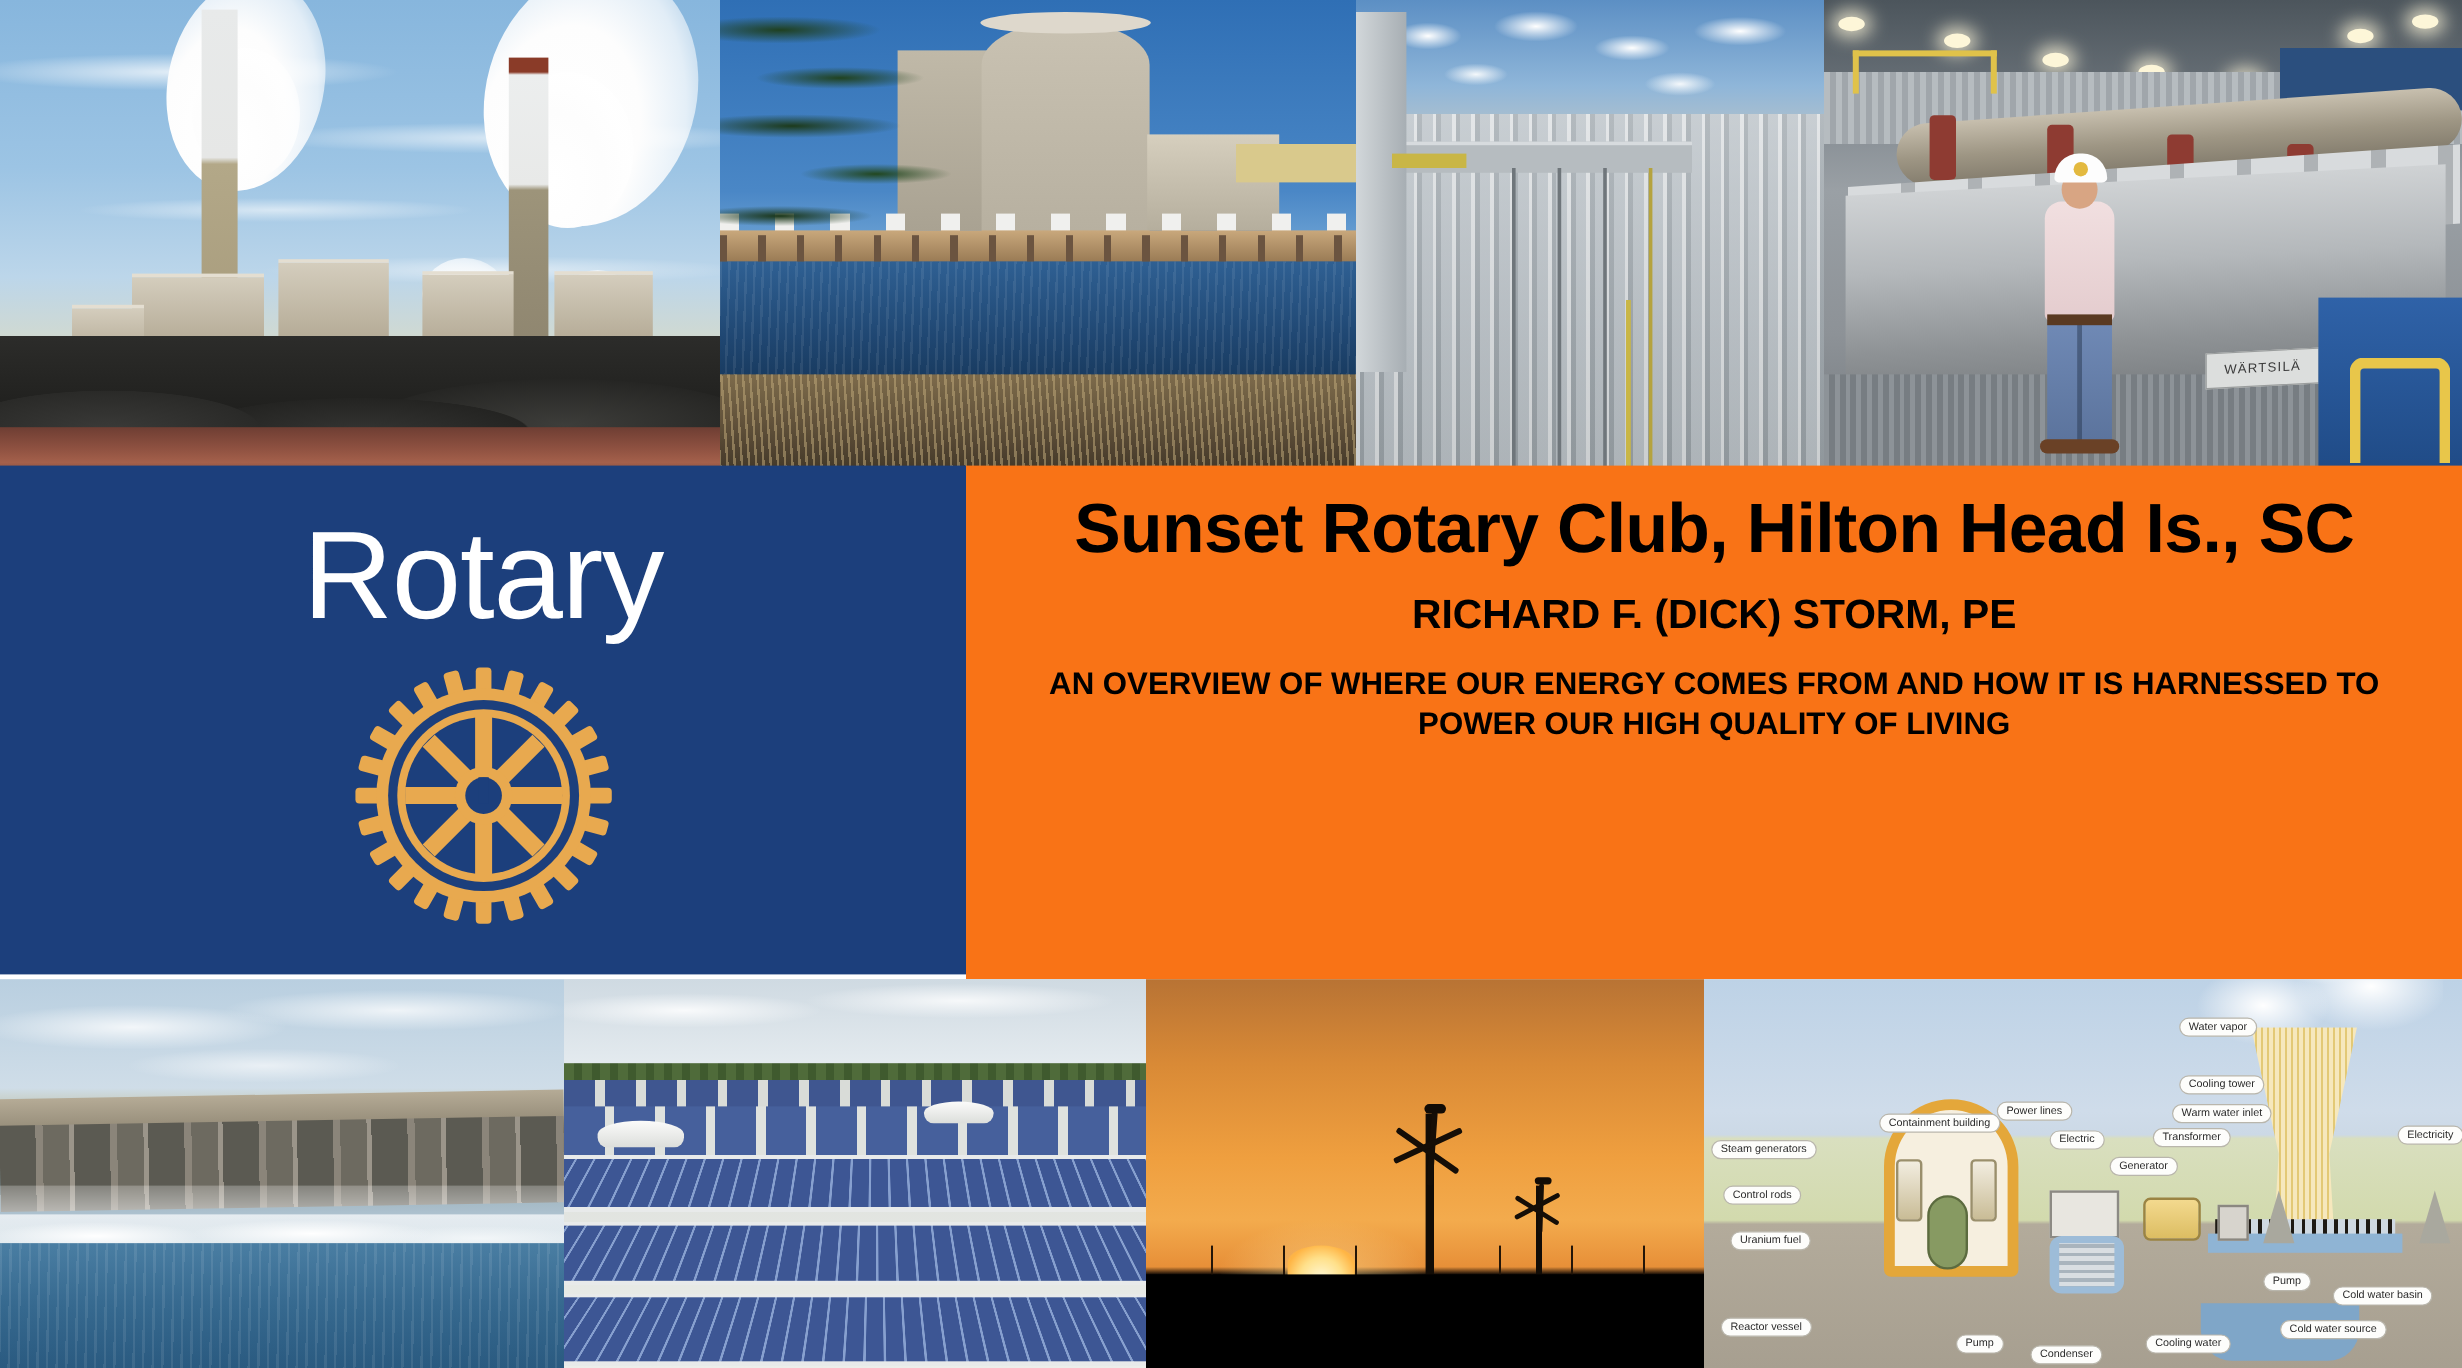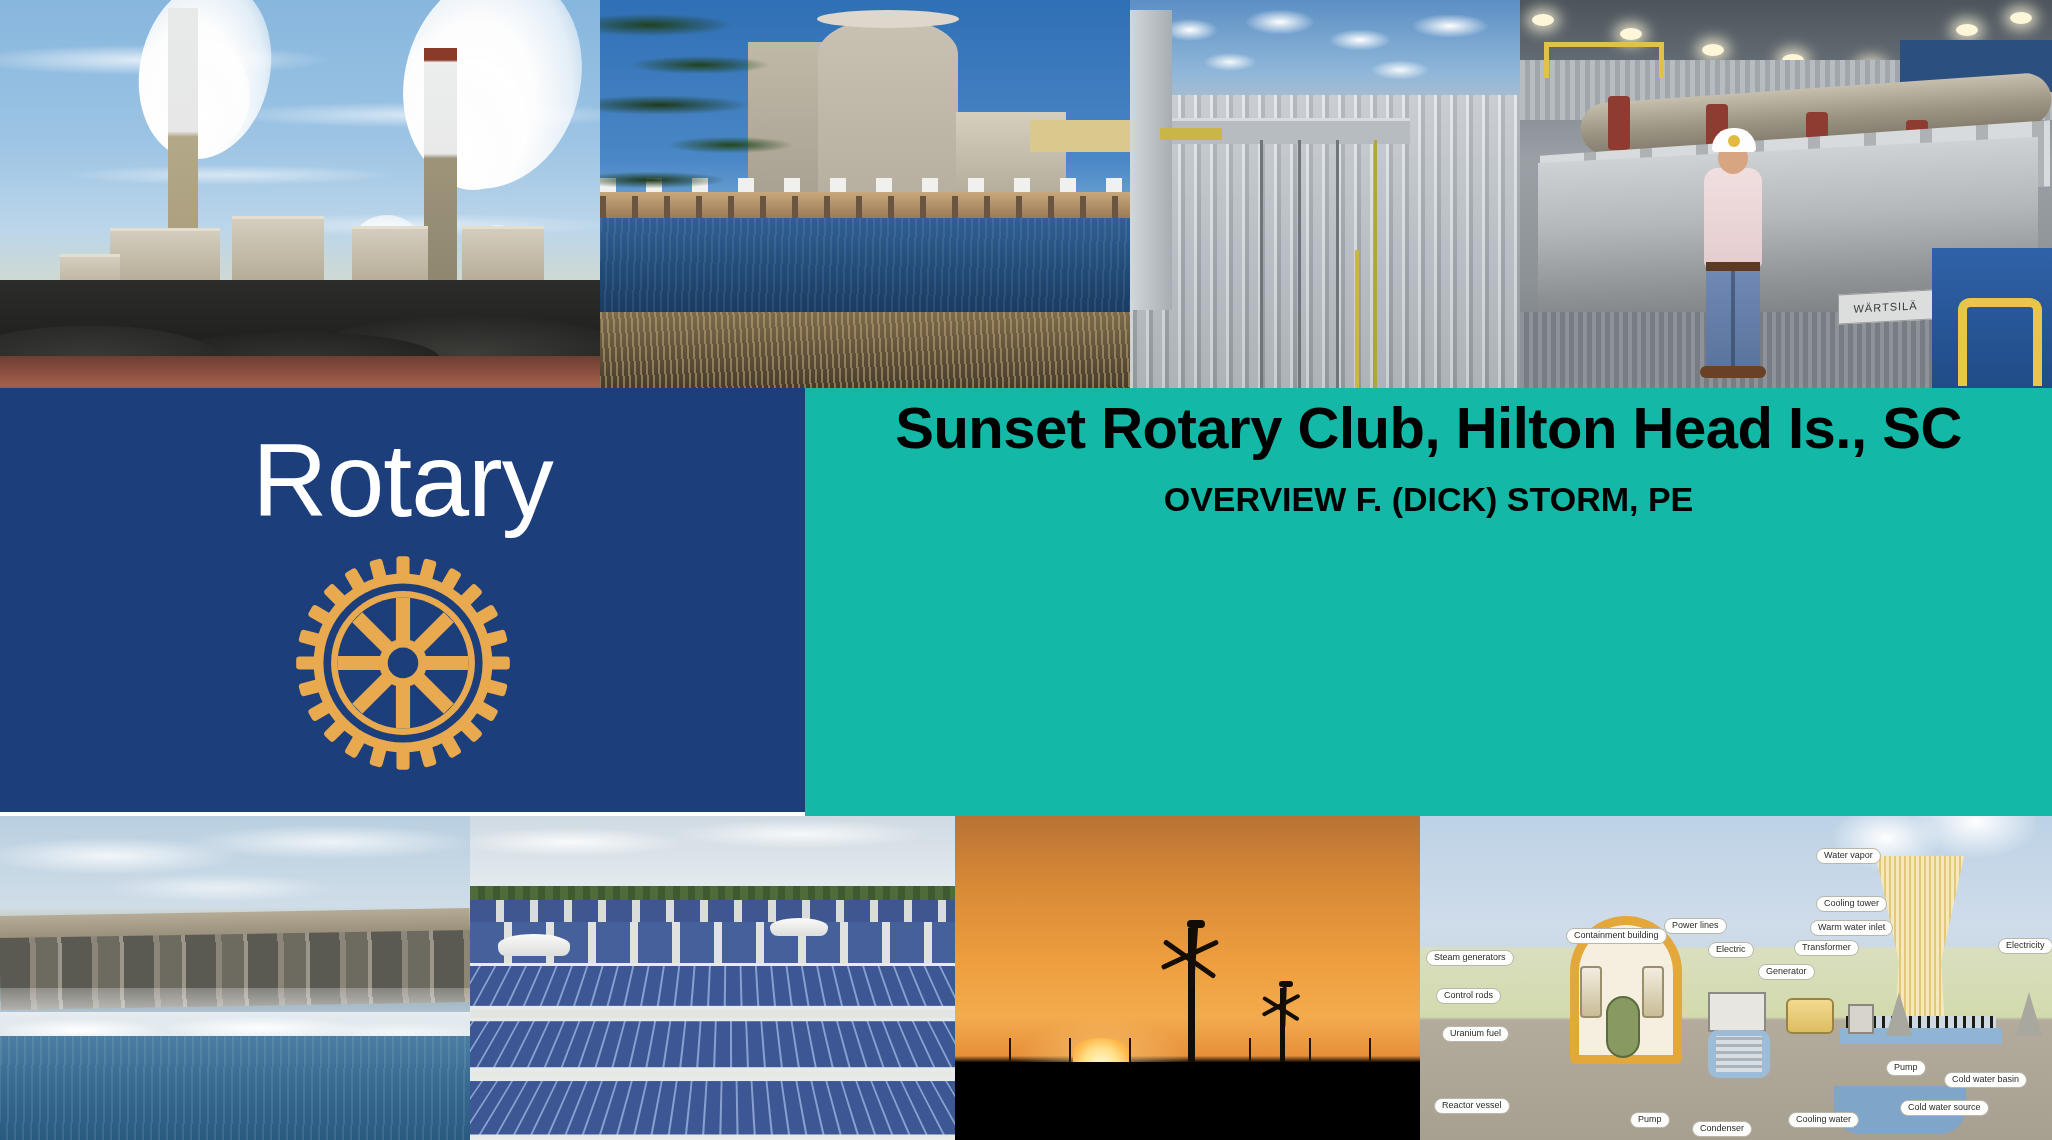--- a/index.html
+++ b/index.html
@@ -125,22 +125,22 @@
   .man-legs:after{content:"";position:absolute;left:25px;top:0;width:4px;height:100px;background:rgba(40,55,80,.5);}
   .man-shoes{position:absolute;left:180px;top:366px;width:66px;height:12px;background:#6a4126;border-radius:6px;}
 
   
   .mid { position:absolute; left:0; top:388px; width:2052px; height:428px; }
   .rotary-panel{position:absolute;left:0;top:0;width:805px;height:424px;background:#1c3f7c;
     display:flex;align-items:center;justify-content:center;gap:22px;flex-direction:column;}
   .rotary-word{font-size:104px;font-weight:400;color:#fff;letter-spacing:-1px;font-family:"Liberation Sans",sans-serif;line-height:1;}
   .rotary-wheel{width:218px;height:218px;flex:0 0 auto;}
 
-  .title-panel{position:absolute;left:805px;top:0;width:1247px;height:428px;background:#14b8a6;
-    display:flex;flex-direction:column;align-items:center;justify-content:flex-start;padding-top:8px;}
+  .title-panel{position:absolute;left:805px;top:0;width:1247px;height:428px;background:#f97316;
+    display:flex;flex-direction:column;align-items:center;justify-content:flex-start;padding-top:21px;}
   .t-line1{font-size:58px;font-weight:bold;color:#000;letter-spacing:-.5px;white-space:nowrap;line-height:1.12;}
   .t-line2{font-size:38px;font-weight:bold;color:#000;margin-top:16px;line-height:1.1;}
   .t-line3{font-size:52px;font-weight:bold;color:#000;margin-top:20px;white-space:nowrap;line-height:1.12;}
   .t-line4{font-size:34px;font-weight:bold;color:#000;margin-top:20px;line-height:1.1;}
   .t-line5{font-size:26px;font-weight:bold;color:#000;margin-top:22px;text-align:center;line-height:1.28;max-width:1110px;}
 
   
   .bot-strip{position:absolute;left:0;top:816px;width:2052px;height:324px;display:flex;}
 
   
@@ -365,21 +365,22 @@
           <line x1="142" y1="58" x2="58" y2="142"></line>
         </g>
         <circle cx="100" cy="100" r="22" fill="#e8a94f"></circle>
         <circle cx="100" cy="100" r="14" fill="#1c3f7c"></circle>
         <rect x="96" y="86" width="8" height="20" fill="#1c3f7c"></rect>
       </svg>
     </div>
 
     <div class="title-panel">
       <div class="t-line1">Sunset Rotary Club, Hilton Head Is., SC</div>
-      <div class="t-line4">OVERVIEW F. (DICK) STORM, PE</div>
+      <div class="t-line4">RICHARD F. (DICK) STORM, PE</div>
+      <div class="t-line5">AN OVERVIEW OF WHERE OUR ENERGY COMES FROM AND HOW IT IS HARNESSED TO POWER OUR HIGH QUALITY OF LIVING</div>
     </div>
   </div>
 
   <div class="bot-strip">
 
     <div class="photo dam">
       <div class="dam-sky"></div>
       <div class="dam-wall"></div>
       <div class="dam-gates"></div>
       <div class="dam-spray"></div>

